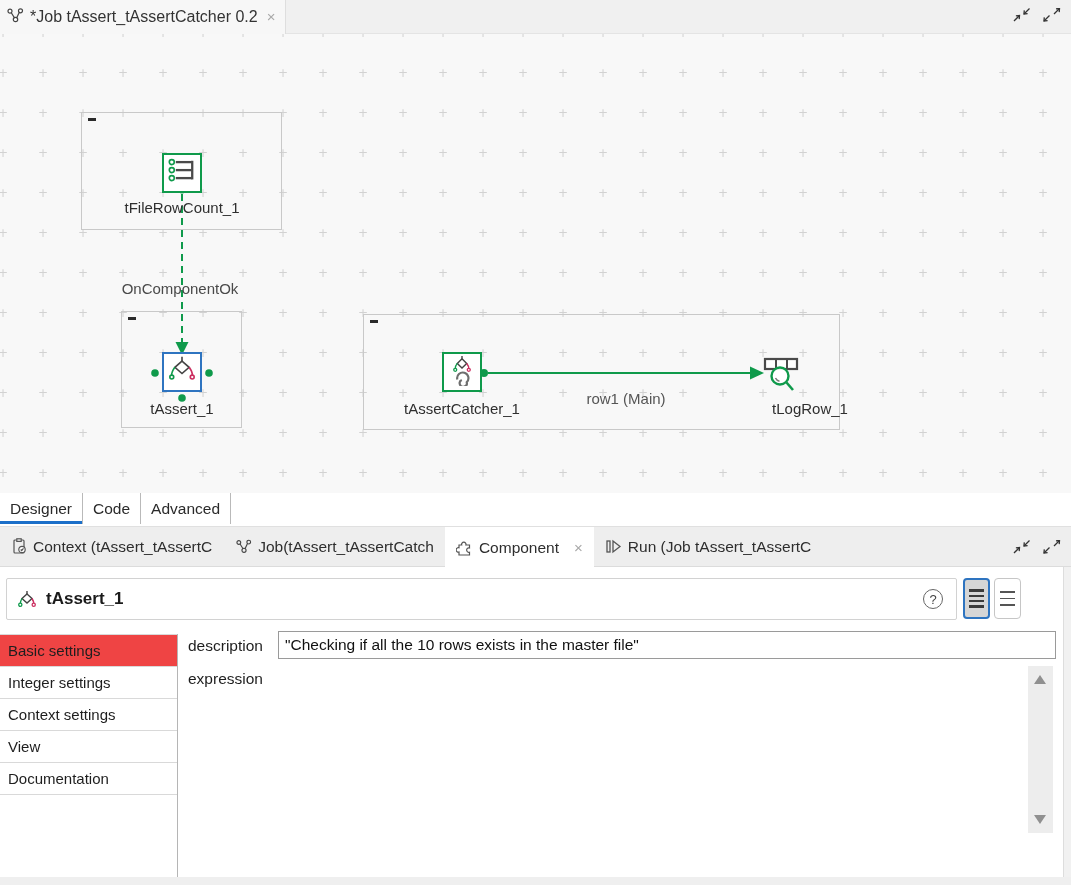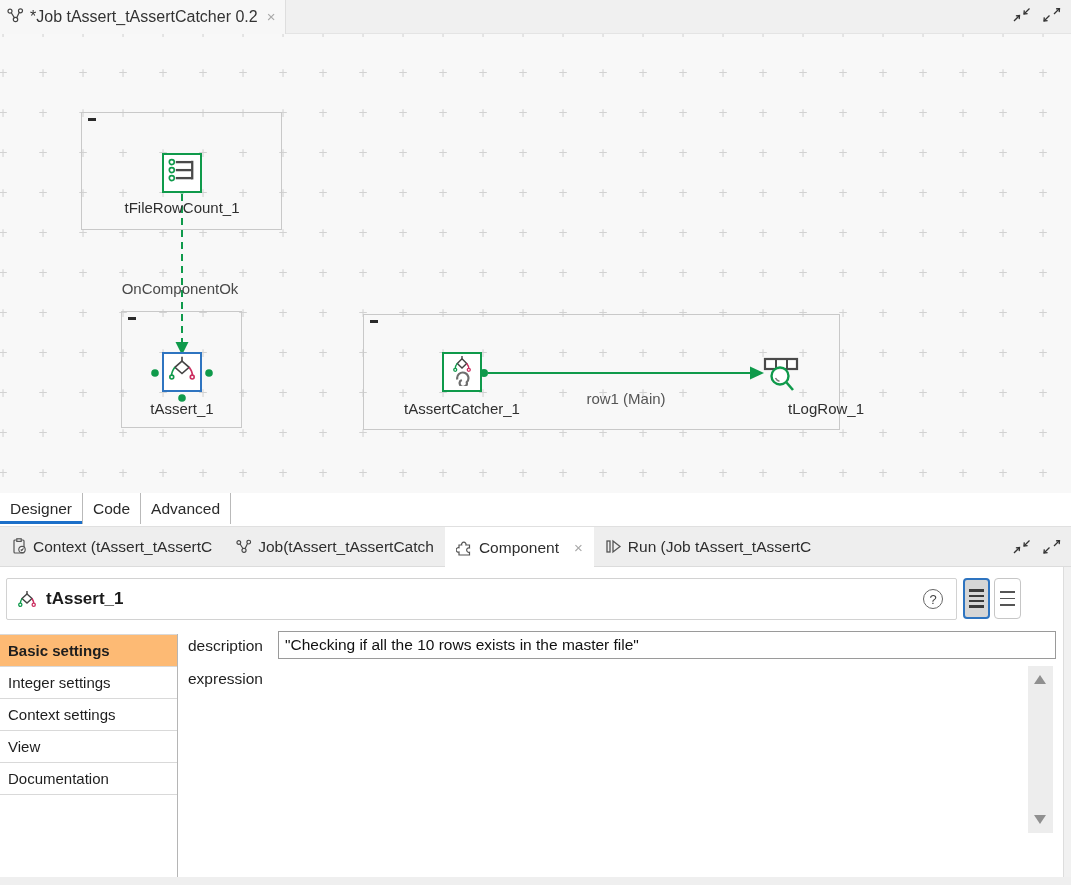--- a/index.html
+++ b/index.html
@@ -59,21 +59,21 @@
   .view-btn { position:absolute; top:11px; width:27px; height:41px; border-radius:4px;
     display:flex; flex-direction:column; align-items:center; justify-content:center; gap:3px; }
   .view-btn.sel { left:963px; border:2px solid #2e74c0; background:#d6d6d6; }
   .view-btn.unsel { left:994px; border:1px solid #c6c6c6; background:#fff; gap:5px; }
   .vb-line-thick { width:15px; height:2.4px; background:#3a3a3a; }
   .vb-line-thin  { width:15px; height:1.5px; background:#555; }
 
   .settings-menu { position:absolute; left:0; top:67px; width:177px; border-top:1px solid #d9d9d9; }
   .menu-item { height:32px; line-height:31px; padding-left:8px; font-size:15px; color:#1e1e1e;
     border-bottom:1px solid #d9d9d9; background:#fff; }
-  .menu-item.active { background:#fdba74; font-weight:bold; }
+  .menu-item.active { background:#ef4444; font-weight:normal; }
   .menu-vborder { position:absolute; left:177px; top:67px; width:1px; height:243px; background:#b5b5b5; }
 
   .field-label { position:absolute; font-size:15.5px; color:#1e1e1e; }
   .desc-input { position:absolute; left:278px; top:64px; width:778px; height:28px;
     border:1px solid #9a9a9a; background:#fff; font-family:"Liberation Sans", sans-serif;
     font-size:15.5px; color:#111; padding:0 6px; outline:none; }
   .expr-editor { position:absolute; left:278px; top:97px; width:748px; height:171px;
     background:#fff; border:1px solid #ececec; }
   .expr-line { position:absolute; left:0; top:2px; width:746px; height:22px; background:#e4effb;
     display:flex; align-items:center; padding-left:5px; white-space:pre;
@@ -541,21 +541,21 @@
         <svg width="40" height="40" viewBox="0 0 40 40">
           <rect x="4" y="6" width="32" height="10" fill="#fff" stroke="#4a4a4a" stroke-width="2.2"></rect>
           <line x1="15" y1="6" x2="15" y2="16" stroke="#4a4a4a" stroke-width="2"></line>
           <line x1="26" y1="6" x2="26" y2="16" stroke="#4a4a4a" stroke-width="2"></line>
           <circle cx="19" cy="23" r="8.5" fill="#ffffff" fill-opacity="0.9" stroke="#0f9a4b" stroke-width="2.4"></circle>
           <path d="M14.5,25 a5.5,5.5 0 0 0 4,3.2" stroke="#777" stroke-width="1.5" fill="none"></path>
           <line x1="25.5" y1="29.5" x2="32" y2="37" stroke="#0f9a4b" stroke-width="2.6"></line>
         </svg>
       </span>
     </div>
-    <div class="node-label" style="left:724px; top:366px; width:140px;text-align:right;">tLogRow_1</div>
+    <div class="node-label" style="left:740px; top:366px; width:140px;">tLogRow_1</div>
   </div>
 
   <div class="view-tabbar">
     <div class="view-tab active">Designer</div>
     <div class="view-tab">Code</div>
     <div class="view-tab">Advanced</div>
   </div>
 
   <div class="panel-tabbar">
     <div class="panel-tab">

